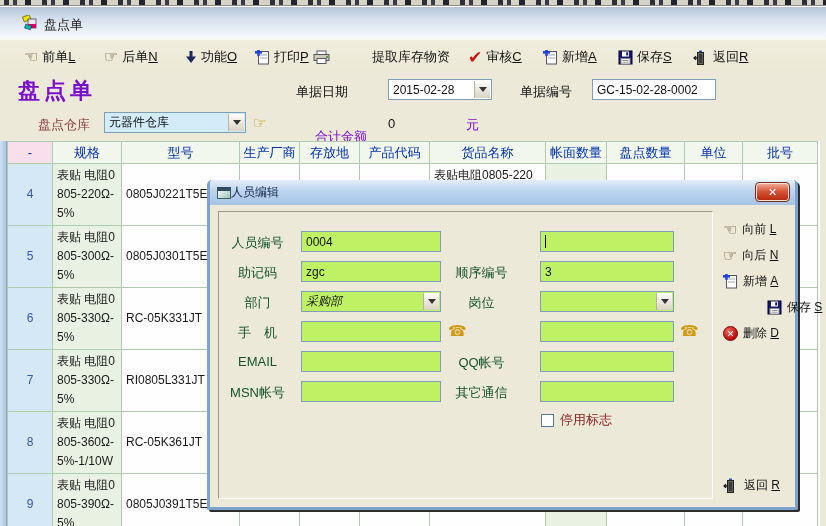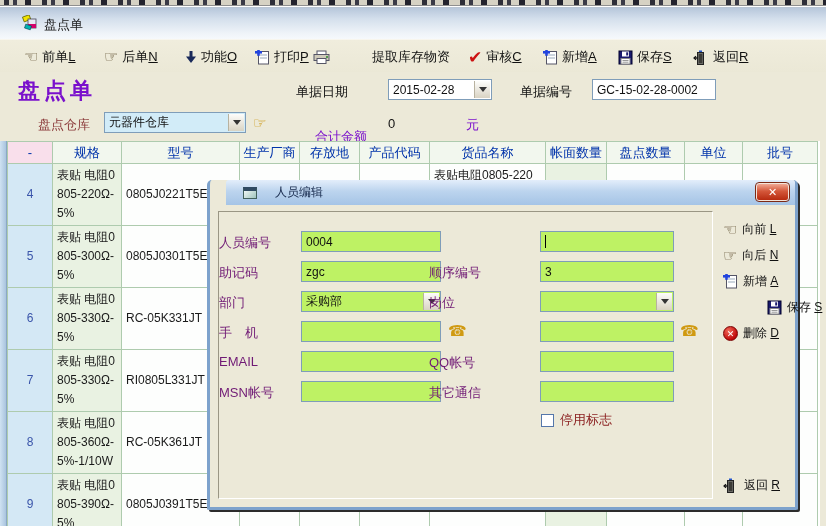--- a/index.html
+++ b/index.html
@@ -66,32 +66,32 @@
   td.c-green { background:#e9f2e2; }
   td.wrap { word-break:break-all; }
   td.v-top { vertical-align:top; }
 
   
   #dialog { position:absolute; left:207px; top:180px; width:591px; height:330px;
     background:#ece9d8; border:3px solid #7da2cc; border-top:none; border-radius:5px 5px 2px 2px;
     box-shadow:2px 2px 0 #2c2c2c; }
   #dlg-titlebar { position:relative; height:25px; border-radius:3px 3px 0 0;
     background:linear-gradient(180deg,#e3eefb 0,#bcd4ee 45%,#a5c4e6 100%);
-    display:flex; align-items:center; padding-left:17px; gap:18px;margin-left:16px; }
+    display:flex; align-items:center; padding-left:7px; gap:0; }
   #dlg-title { font-size:12px; color:#15284b; }
   #dlg-sysicon { width:14px; height:12px; background:linear-gradient(135deg,#eef6f4,#9fc4bd);
     border:1px solid #41605c; border-top:4px solid #2f4a62; }
   #dlg-close { position:absolute; right:6px; top:3px; width:33px; height:18px; border-radius:3px;
     background:linear-gradient(180deg,#f0a894 0,#d4573a 45%,#b72b10 100%);
     border:1px solid #f3e4da; outline:1px solid #7c2a16; color:#fff; font-size:11px; font-weight:bold;
     display:flex; align-items:center; justify-content:center; }
   #dlg-body { position:relative; height:302px; }
   #dlg-panel { position:absolute; left:8px; top:6px; width:495px; height:288px; background:#ece9d8;
     border-top:1px solid #9a9684; border-left:1px solid #9a9684; border-bottom:1px solid #ffffff; border-right:1px solid #ffffff; }
-  .dfield-label { position:absolute; font-size:13px; color:#701a75; text-align:left; white-space:pre; }
+  .dfield-label { position:absolute; font-size:13px; color:#14532d; text-align:center; white-space:pre; }
   .dbox { position:absolute; height:21px; background:#bef264; border:1px solid #7f9db9; font-size:12px; color:#111;
           display:flex; align-items:center; padding-left:4px; }
   .dbox .caret { width:1px; height:13px; background:#000; }
   .dphone { position:absolute; width:18px; height:18px; }
   #dlg-checkbox-row { position:absolute; left:322px; top:199px; display:flex; align-items:center; gap:6px; }
   #dlg-checkbox { width:13px; height:13px; background:#fff; border:1px solid #5577aa; }
   #dlg-checkbox-label { font-size:13px; color:#8b2020; }
   .sbtn { position:absolute; left:513px; display:flex; align-items:center; gap:5px; font-size:12px; color:#111; white-space:nowrap; }
   .sbtn u { text-decoration:underline; }
 </style>
@@ -346,21 +346,21 @@
         </div>
       <div class="dfield-label" style="top: 22px; left: 0px; width: 77px;">人员编号</div>
           <div class="dbox" style="top: 19px; left: 82px; width: 140px;">
             <span>0004</span>
           </div>
           <div class="dfield-label" style="top: 52px; left: 0px; width: 77px;">助记码</div>
           <div class="dbox" style="top: 49px; left: 82px; width: 140px;">
             <span>zgc</span>
           </div>
           <div class="dfield-label" style="top: 82px; left: 0px; width: 77px;">部门</div>
-          <div class="dbox combo combo-blue" style="top: 79px; left: 82px; width: 140px;">
+          <div class="dbox combo combo-blue" style="top: 79px; left: 82px; width: 140px; font-style: italic;">
             <span>采购部</span>
             <span class="arrow-btn">
               <span class="tri"></span>
             </span>
           </div>
           <div class="dfield-label" style="top: 112px; left: 0px; width: 77px;">手　机</div>
           <div class="dbox" style="top: 109px; left: 82px; width: 140px;">
             <span></span>
           </div>
           <span class="dphone" style="top: 110px; left: 229px;"><span class="ico ico-phone">☎</span></span>

